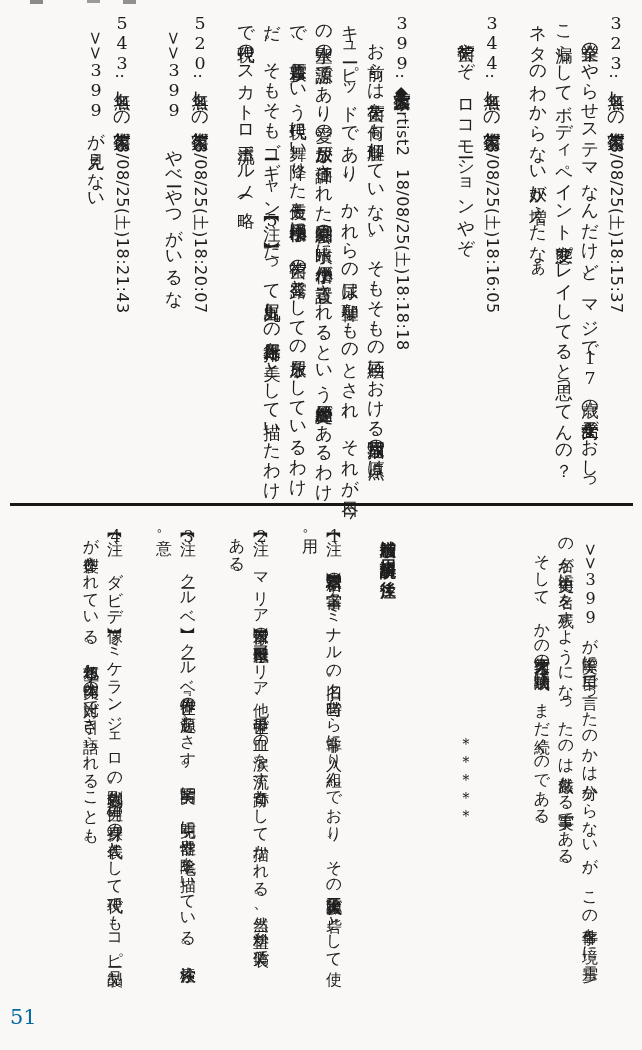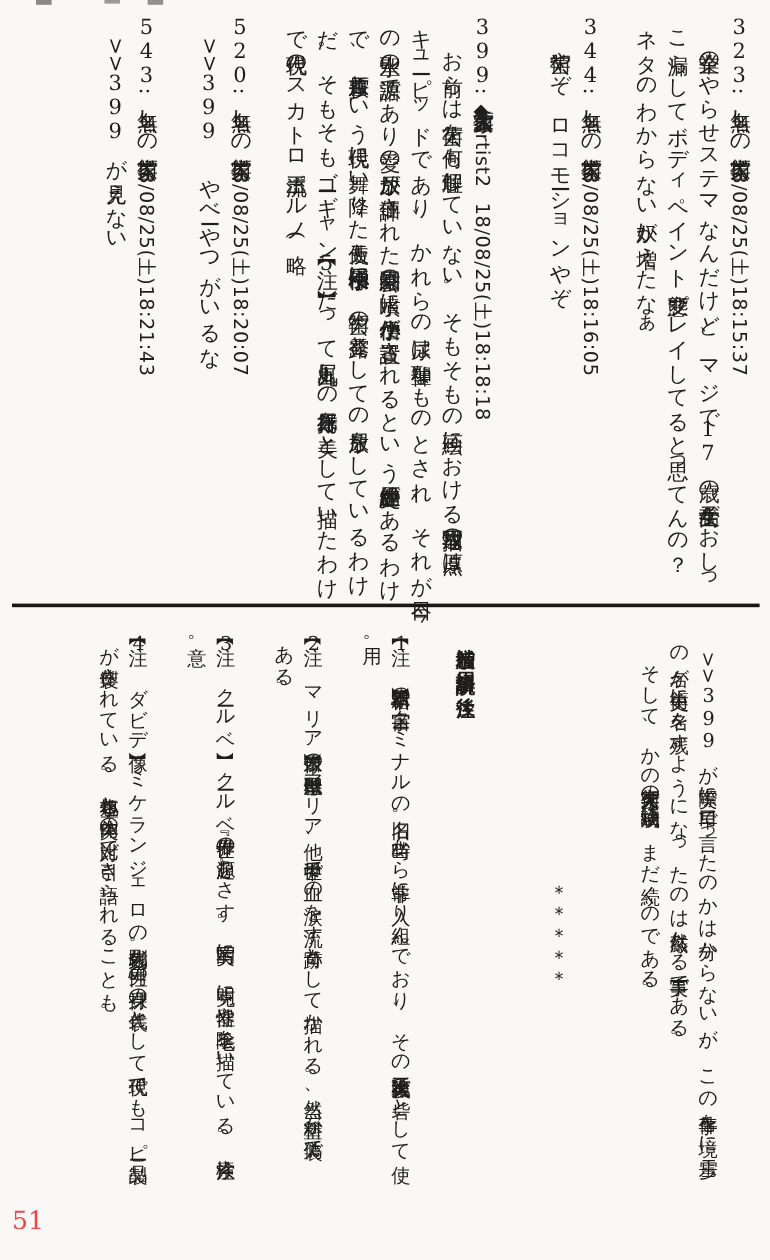--- a/index.html
+++ b/index.html
@@ -70,21 +70,21 @@
     margin:0;margin-block-end:30px;
     font-family:"DejaVu Sans","Liberation Sans",sans-serif;
     font-size:16px;font-weight:700;letter-spacing:1px;
   }
   .note{margin:0;margin-block-end:25px;}
   .note:last-of-type{margin-block-end:0;}
 
   
   .page-number{
     position:absolute;left:10px;top:1005px;
-    font-size:21px;color:#ef4444;
+    font-size:21px;color:#0369a1;
   }
 </style>
 </head>
 <body>
 
 <div class="sheet">
 
   <section class="top-text">
 
     <article class="post">

